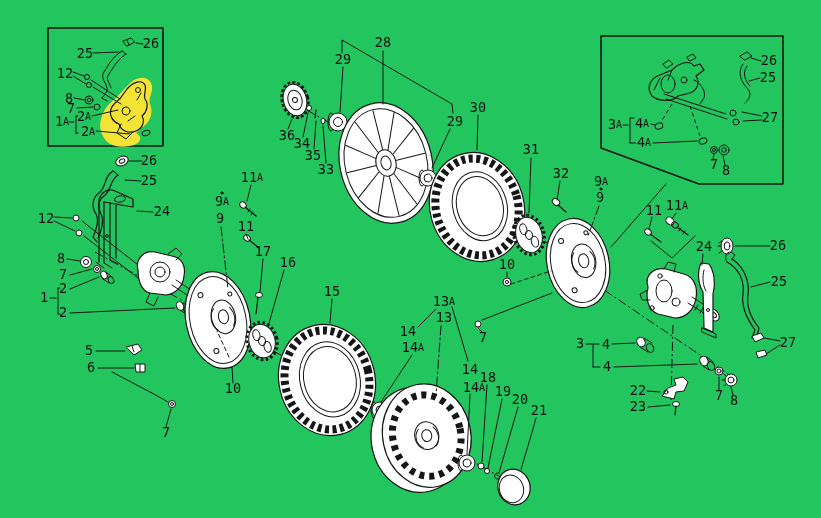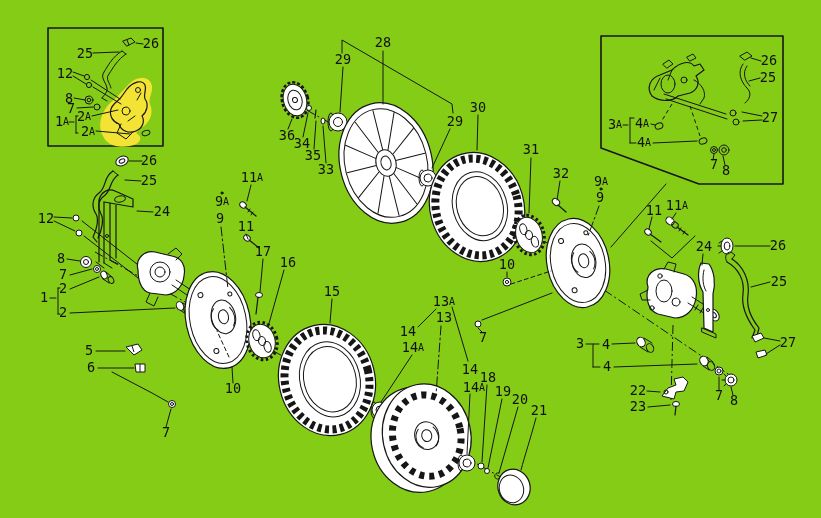--- a/index.html
+++ b/index.html
@@ -1,16 +1,16 @@
 <!DOCTYPE html>
 <html><head>
 <meta charset="utf-8">
 <style>
   html,body{margin:0;padding:0;background:#fff;}
-  .canvas{position:relative;width:821px;height:518px;background:#84cc16;overflow:hidden;
+  .canvas{position:relative;width:821px;height:518px;background:#22c55e;overflow:hidden;
           font-family:"DejaVu Sans Mono", monospace;}
   svg{position:absolute;left:0;top:0;}
   .ln{fill:none;stroke:#161616;stroke-width:1.2;stroke-linecap:round;stroke-linejoin:round;}
   .lnw{fill:#ffffff;stroke:#161616;stroke-width:1.2;stroke-linejoin:round;}
   .thin{stroke-width:1;}
   .bold{stroke-width:1.6;}
   .dd{fill:none;stroke:#161616;stroke-width:1;stroke-dasharray:9 3 2 3;}
   .dsh{fill:none;stroke:#161616;stroke-width:1;stroke-dasharray:4 3;}
   .tread{fill:none;stroke:#161616;stroke-width:8;stroke-dasharray:4 3.5;}
   .tread2{fill:none;stroke:#161616;stroke-width:7;stroke-dasharray:5 5;}

